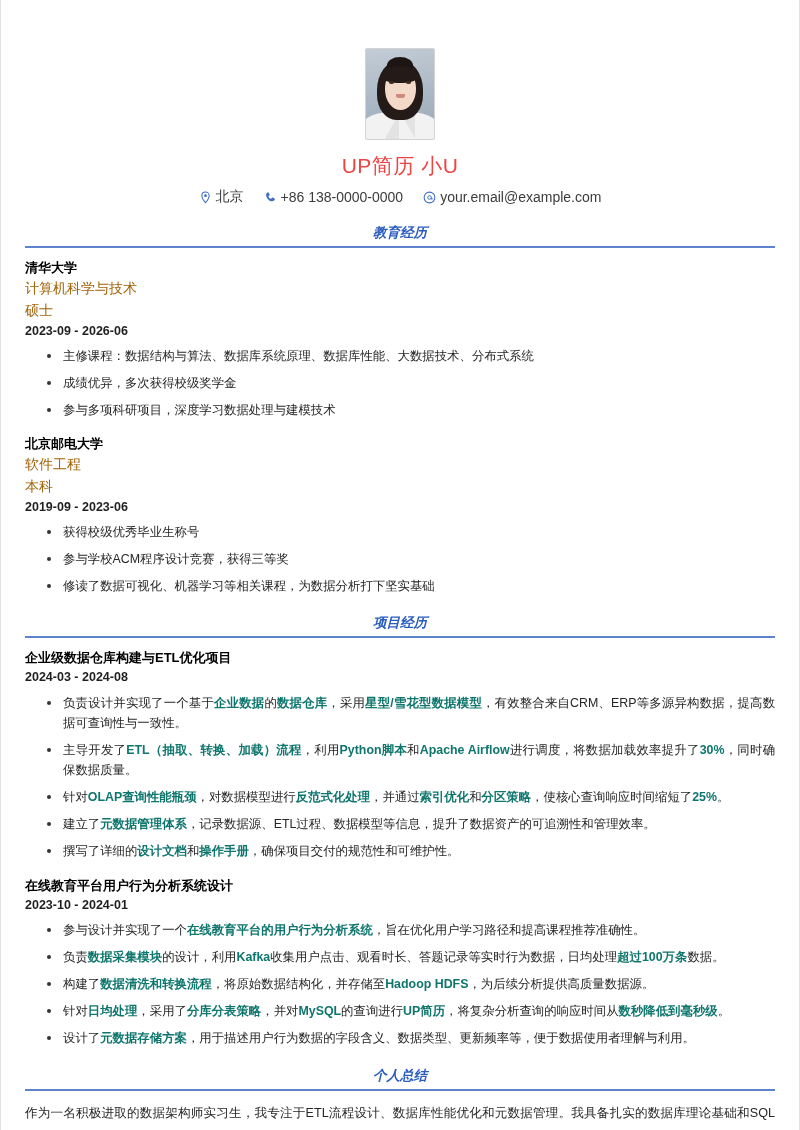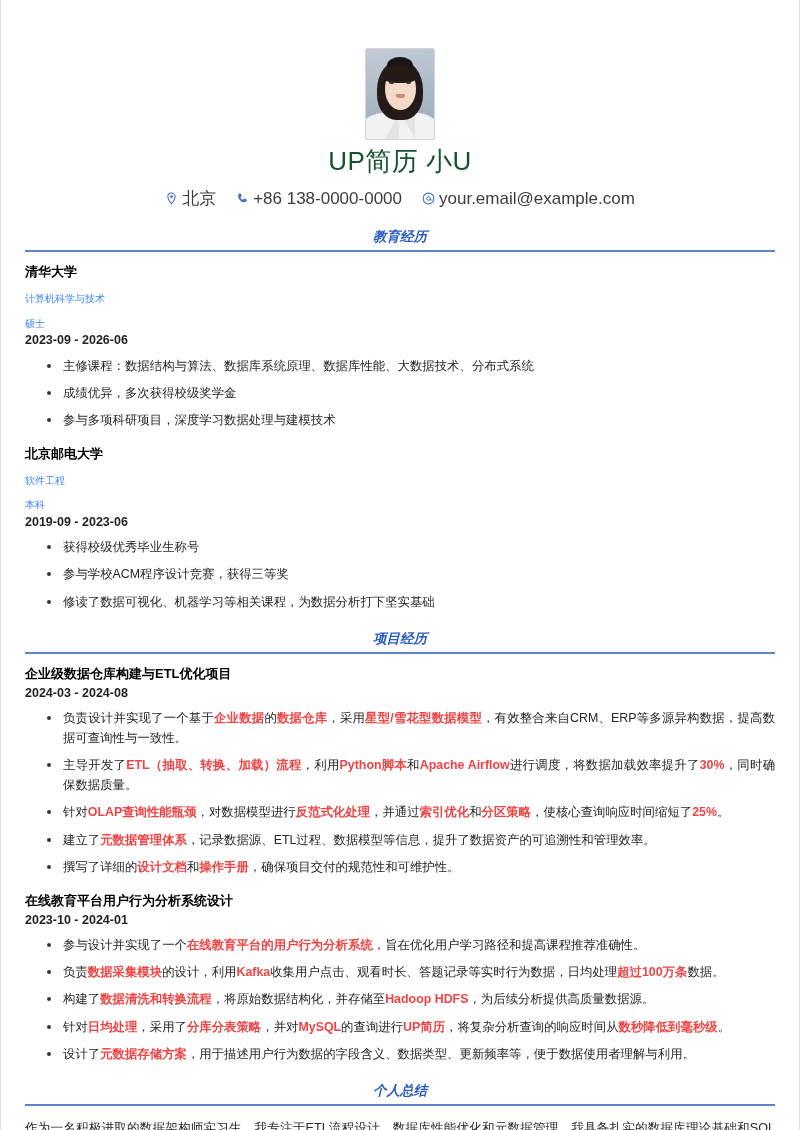--- a/index.html
+++ b/index.html
@@ -79,32 +79,32 @@
   .photo .collar-l {
     left: 50%; margin-left: -15px;
     border-width: 0 0 26px 14px; border-color: transparent transparent #e3e3e3 transparent;
   }
   .photo .collar-r {
     left: 50%; margin-left: 1px;
     border-width: 0 14px 26px 0; border-color: transparent #e3e3e3 transparent transparent;
   }
 
   .name {
-    margin-top: 4px;
-    font-size: 26px;
-    color: #14532d;
+    margin-top: 12px;
+    font-size: 21px;
+    color: #ef4444;
     letter-spacing: .5px;
   }
   .contact-row {
     margin-top: 8px;
     display: flex;
     justify-content: center;
     align-items: center;
     gap: 7px;
-    font-size: 17px;
+    font-size: 14px;
     color: #3c3c3c;
   }
   .contact-item { display: inline-flex; align-items: center; gap: 4px; }
   .contact-item .ci { display: inline-flex; width: 13px; height: 13px; }
   .contact-item .ci svg { width: 13px; height: 13px; display: block; }
   .contact-sep { display: inline-block; width: 6px; }
 
   
   .section { margin-top: 18px; }
   .section-title {
@@ -121,40 +121,40 @@
     opacity: .85;
     margin-bottom: 10px;
   }
 
   .entry { margin-bottom: 4px; }
   .entry + .entry { margin-top: 14px; }
   .entry-org {
     font-size: 13px; font-weight: bold; color: #000000;
     line-height: 1.55;
   }
-  .entry-sub { font-size: 10px; color: #3b82f6; line-height: 1.55; margin-top: 9px; }
+  .entry-sub { font-size: 14px; color: #a16207; line-height: 1.55; }
   .entry-date { font-size: 12.5px; font-weight: bold; color: #1f1f1f; line-height: 1.55; }
 
   ul.bullets { margin: 5px 0 0 0; padding: 0 0 0 22px; list-style: none; }
   ul.bullets li {
     position: relative;
     font-size: 12.4px;
     color: #262626;
     line-height: 1.62;
     margin-bottom: 7px;
     padding-left: 16px;
     text-align: justify;
   }
   ul.bullets li::before {
     content: "";
     position: absolute; left: 0; top: 8px;
     width: 4px; height: 4px; border-radius: 50%;
     background: #333;
   }
-  ul.bullets li b { font-weight: bold; color: #ef4444; }
+  ul.bullets li b { font-weight: bold; color: #0f766e; }
 
   .summary-text {
     font-size: 12.6px;
     color: #262626;
     line-height: 1.95;
     text-align: justify;
   }
 </style>
 </head>
 <body>

